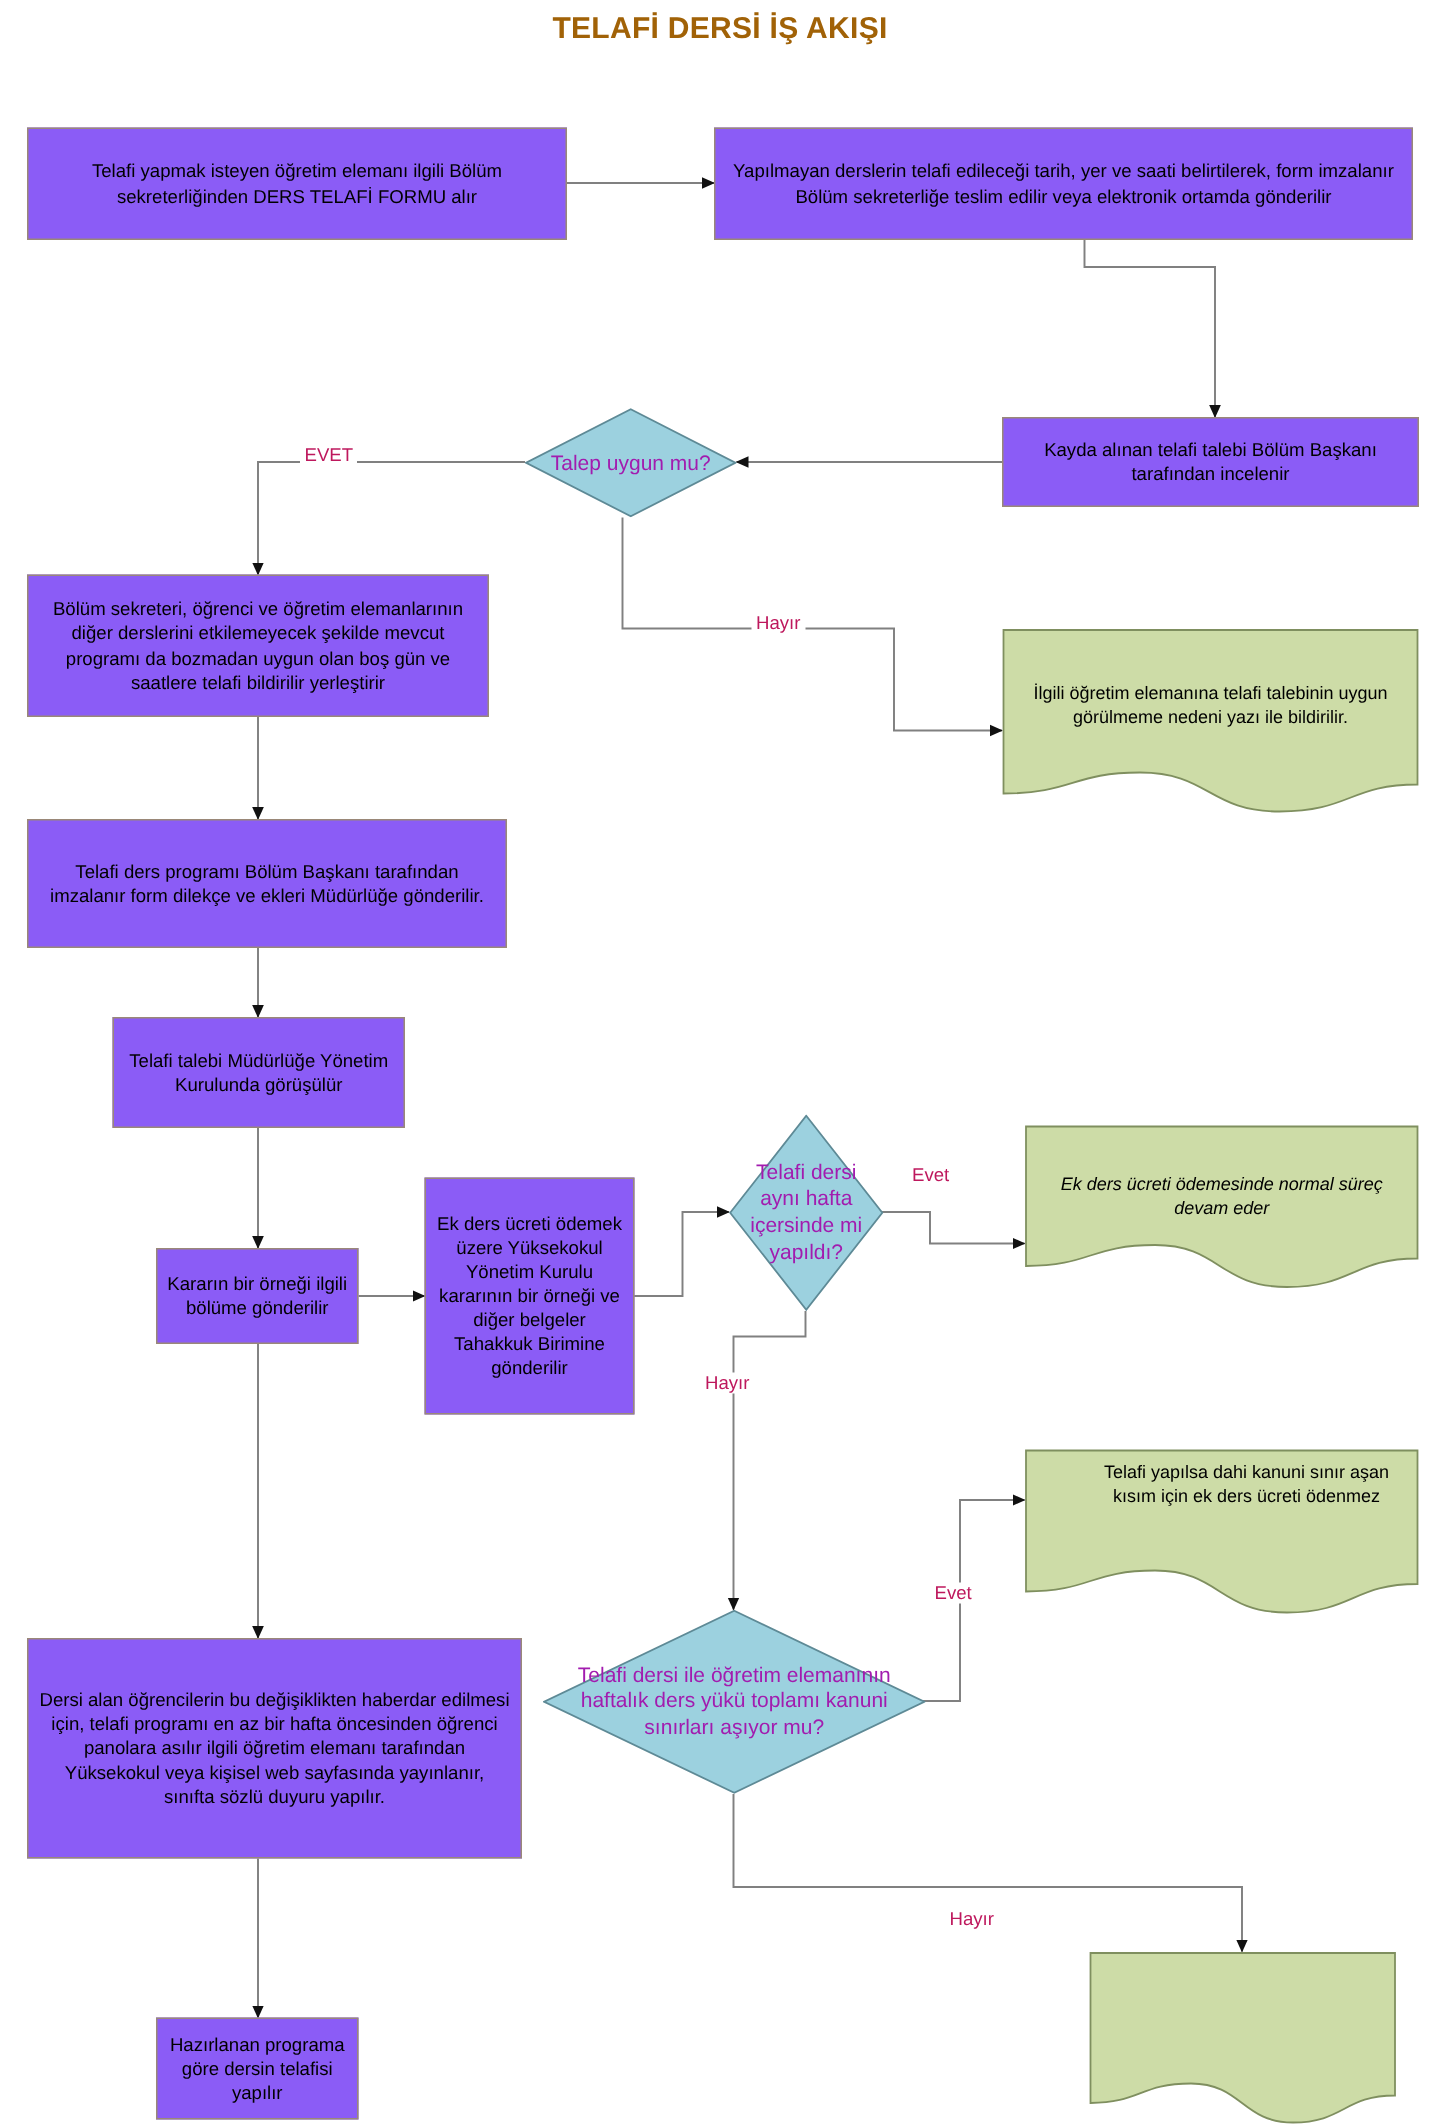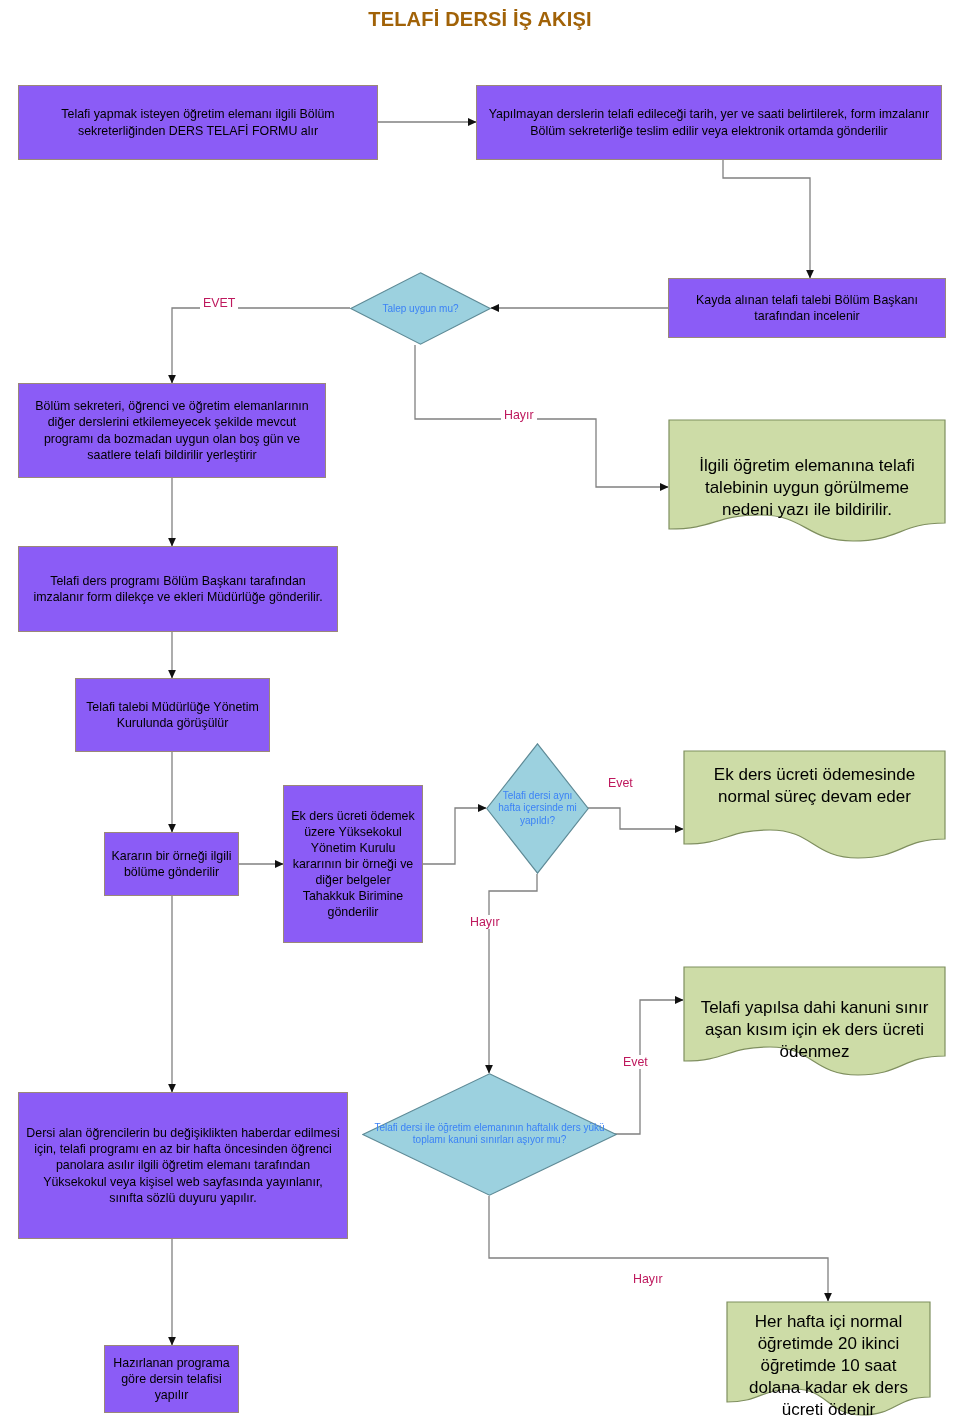--- a/index.html
+++ b/index.html
@@ -17,30 +17,30 @@
     text-align:center;color:#000000;
     font-size:12.4px;line-height:1.30;
     padding:4px 6px;
   }
   .proc{background:#8b5cf6;border:1px solid #9a8878;}
   .doc{position:absolute;box-sizing:border-box;}
   .doc .docsvg{position:absolute;left:0;top:0;width:100%;height:100%;}
   .doc .doctext{
     position:absolute;left:0;right:0;
     text-align:center;color:#000;
-    font-size:17px;line-height:1.30;
+    font-size:12px;line-height:1.30;
     padding:0 10px;box-sizing:border-box;
   }
   .dia{position:absolute;box-sizing:border-box;}
   .dia .diasvg{position:absolute;left:0;top:0;width:100%;height:100%;}
   .dia .diatext{
     position:absolute;left:0;right:0;top:50%;
     transform:translateY(-50%);
-    text-align:center;color:#3b82f6;
-    font-size:10px;line-height:1.28;
+    text-align:center;color:#a21caf;
+    font-size:14px;line-height:1.28;
     padding:0 6px;box-sizing:border-box;
   }
   #title{
     position:absolute;left:0;top:8px;width:960px;
     text-align:center;font-size:20px;font-weight:bold;color:#a16207;
     letter-spacing:0.2px;
   }
   .edgelabel{
     position:absolute;font-size:12.4px;color:#be185d;
     background:#ffffff;padding:0 3px;white-space:nowrap;
@@ -153,36 +153,35 @@
     <div class="doctext" style="top:36px;">İlgili öğretim elemanına telafi talebinin uygun görülmeme nedeni yazı ile bildirilir.</div>
   </div>
 
   <div class="doc" style="left:683px;top:750px;width:263px;height:112px;">
     <svg class="docsvg" viewBox="0 0 263 112" preserveAspectRatio="none" xmlns="http://www.w3.org/2000/svg">
       <path d="M1,1 L262,1 L262,89
                C219,89 219,108 175,108
                C130,108 130,80 87,80
                C44,80 44,94 1,94 Z" fill="#CDDCA7" stroke="#7F8F5F" stroke-width="1.2"></path>
     </svg>
-    <div class="doctext" style="top:14px;">Ek ders ücreti ödemesinde normal süreç devam eder</div>
+    <div class="doctext" style="top:32px;font-style:italic;">Ek ders ücreti ödemesinde normal süreç devam eder</div>
   </div>
 
   <div class="doc" style="left:683px;top:966px;width:263px;height:113px;">
     <svg class="docsvg" viewBox="0 0 263 113" preserveAspectRatio="none" xmlns="http://www.w3.org/2000/svg">
       <path d="M1,1 L262,1 L262,90
                C219,90 219,109 175,109
                C130,109 130,81 87,81
                C44,81 44,95 1,95 Z" fill="#CDDCA7" stroke="#7F8F5F" stroke-width="1.2"></path>
     </svg>
-    <div class="doctext" style="top:31px;">Telafi yapılsa dahi kanuni sınır aşan kısım için ek ders ücreti ödenmez</div>
+    <div class="doctext" style="top:8px;margin-left:33px;">Telafi yapılsa dahi kanuni sınır aşan kısım için ek ders ücreti ödenmez</div>
   </div>
 
   <div class="doc" style="left:726px;top:1301px;width:205px;height:117px;">
     <svg class="docsvg" viewBox="0 0 205 117" preserveAspectRatio="none" xmlns="http://www.w3.org/2000/svg">
       <path d="M1,1 L204,1 L204,96
                C170,96 170,114 136,114
                C102,114 102,88 68,88
                C34,88 34,101 1,101 Z" fill="#CDDCA7" stroke="#7F8F5F" stroke-width="1.2"></path>
     </svg>
-    <div class="doctext" style="top:10px;">Her hafta içi normal öğretimde 20 ikinci öğretimde 10 saat dolana kadar ek ders ücreti ödenir</div>
   </div>
 
 </div>
 
 </body></html>

